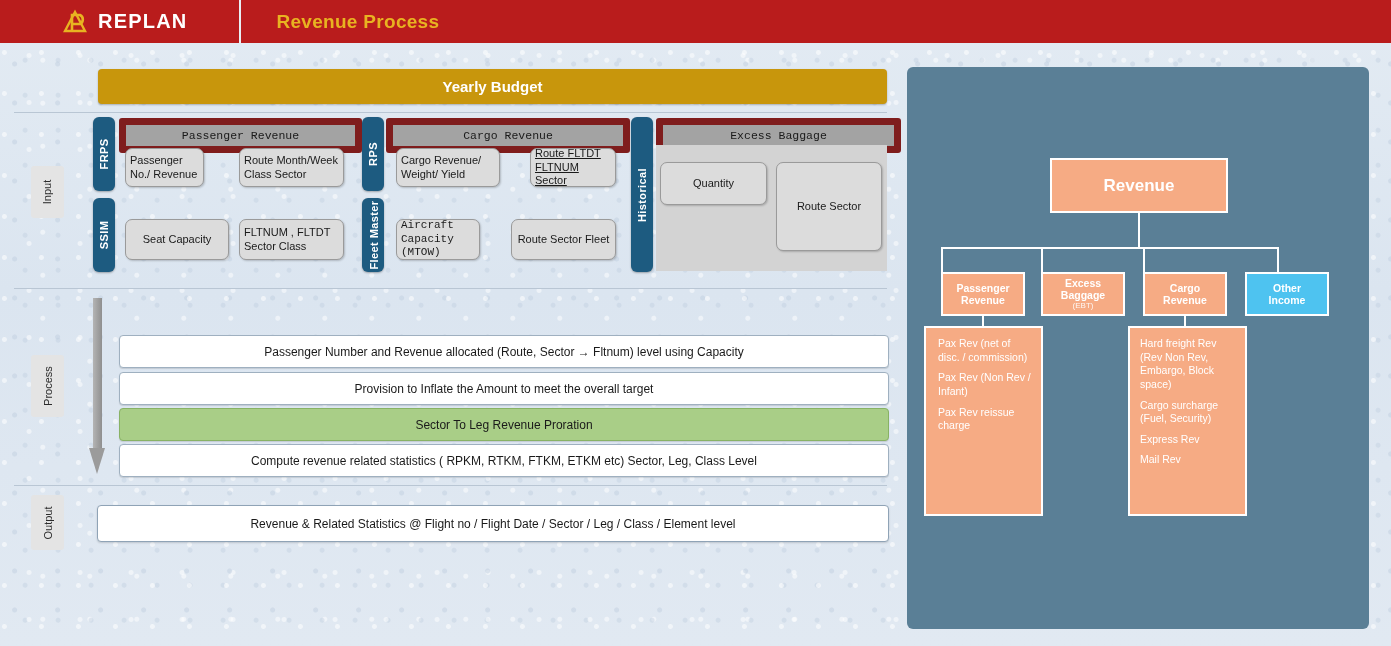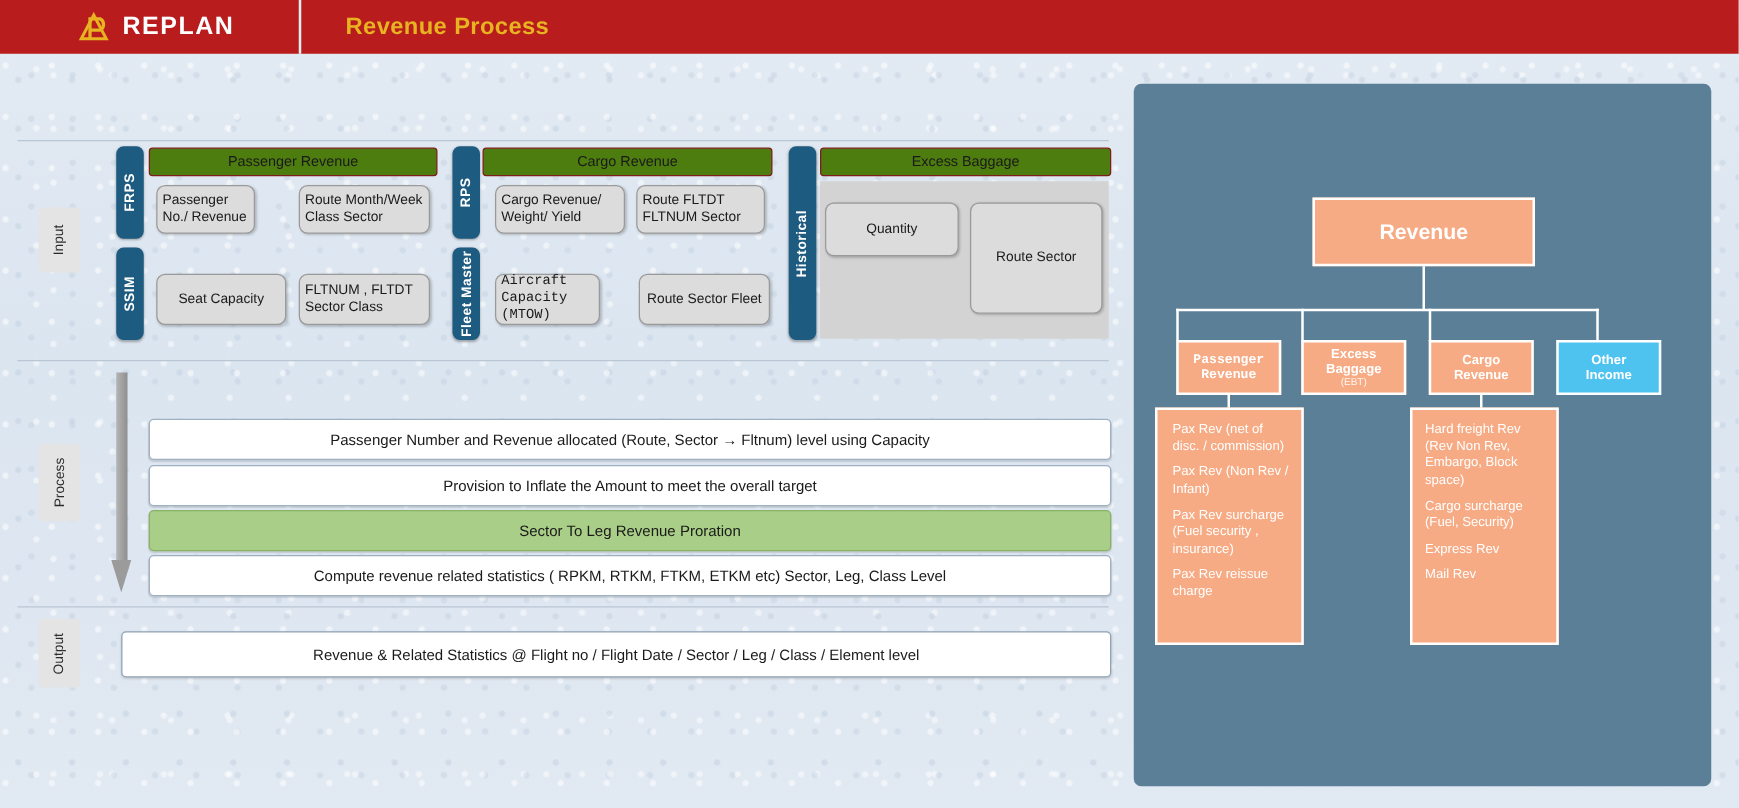--- a/index.html
+++ b/index.html
@@ -68,24 +68,24 @@
     display:flex;align-items:center;justify-content:center;
     box-shadow:0 1px 2px rgba(0,0,0,.3);
   }
   .srcbar span{
     transform:rotate(-90deg);white-space:nowrap;
     color:#ffffff;font-size:11px;font-weight:bold;letter-spacing:.4px;
   }
 
   
   .col-head{
-    position:absolute;height:21px;background:#4d7c0f;
-    border:1px solid #7f1d1d;border-radius:3px;
-    display:flex;align-items:center;justify-content:center;
-    color:#1a1a1a;font-size:11.5px;
+    position:absolute;height:21px;background:#a3a3a3;
+    border:7px solid #7f1d1d;border-radius:3px;
+    display:flex;align-items:center;justify-content:center;
+    color:#1a1a1a;font-size:11.5px;font-family:Liberation Mono, monospace;
   }
 
   
   .dbox{
     position:absolute;background:#dcdcdc;
     border:1px solid #9a9a9a;border-radius:7px;
     display:flex;align-items:center;justify-content:center;text-align:left;
     color:#1a1a1a;font-size:11px;line-height:1.25;
     box-shadow:1px 1px 2px rgba(0,0,0,.2);padding:0 4px;box-sizing:border-box;
   }
@@ -160,20 +160,21 @@
       </svg>
     </span>
     <span class="logo-text">REPLAN</span>
   </div>
   <div class="hdr-divider"></div>
   <div class="hdr-title">Revenue Process</div>
 </div>
 
 <div class="canvas">
 
+  <div class="budget-bar">Yearly Budget</div>
 
   <div class="hrule" style="left:14px;top:69px;width:873px;"></div>
   <div class="hrule" style="left:14px;top:245px;width:873px;"></div>
   <div class="hrule" style="left:14px;top:442px;width:873px;"></div>
 
   <div class="sec-label" style="left:31px;top:123px;height:52px;">
     <span>Input</span>
   </div>
   <div class="sec-label" style="left:31px;top:312px;height:62px;">
     <span>Process</span>
@@ -199,21 +200,21 @@
   </div>
 
   <div class="col-head" style="left:119px;top:75px;width:229px;">Passenger Revenue</div>
   <div class="dbox" style="left:125px;top:105px;width:79px;height:39px;">Passenger No./ Revenue</div>
   <div class="dbox" style="left:239px;top:105px;width:105px;height:39px;">Route Month/Week Class Sector</div>
   <div class="dbox" style="left:125px;top:176px;width:104px;height:41px;">Seat Capacity</div>
   <div class="dbox" style="left:239px;top:176px;width:105px;height:41px;">FLTNUM , FLTDT Sector Class</div>
 
   <div class="col-head" style="left:386px;top:75px;width:230px;">Cargo Revenue</div>
   <div class="dbox" style="left:396px;top:105px;width:104px;height:39px;">Cargo Revenue/ Weight/ Yield</div>
-  <div class="dbox" style="left:509px;top:105px;width:103px;height:39px;">Route FLTDT FLTNUM Sector</div>
+  <div class="dbox" style="left:530px;top:105px;width:86px;height:39px;text-decoration:underline;">Route FLTDT FLTNUM Sector</div>
   <div class="dbox" style="left:396px;top:176px;width:84px;height:41px;font-family:Liberation Mono, monospace;">Aircraft Capacity (MTOW)</div>
   <div class="dbox" style="left:511px;top:176px;width:105px;height:41px;">Route Sector Fleet</div>
 
   <div class="col-head" style="left:656px;top:75px;width:231px;">Excess Baggage</div>
   <div class="eb-panel" style="left:656px;top:102px;width:231px;height:126px;"></div>
   <div class="dbox" style="left:660px;top:119px;width:107px;height:43px;">Quantity</div>
   <div class="dbox" style="left:776px;top:119px;width:106px;height:89px;">Route Sector</div>
 
   <div class="arrow">
     <div class="shaft"></div>
@@ -232,21 +233,21 @@
 
       <div class="tnode root" style="left:143px;top:91px;width:178px;height:55px;">Revenue</div>
 
       <div class="tline" style="left:231px;top:146px;width:2px;height:35px;"></div>
       <div class="tline" style="left:34px;top:180px;width:338px;height:2px;"></div>
       <div class="tline" style="left:34px;top:180px;width:2px;height:26px;"></div>
       <div class="tline" style="left:134px;top:180px;width:2px;height:26px;"></div>
       <div class="tline" style="left:236px;top:180px;width:2px;height:26px;"></div>
       <div class="tline" style="left:370px;top:180px;width:2px;height:26px;"></div>
 
-      <div class="tnode child" style="left:34px;top:205px;width:84px;height:44px;font-family:Liberation Mono, monospace;">
+      <div class="tnode child" style="left:34px;top:205px;width:84px;height:44px;">
         <span>
           <span>Passenger</span><br>
           <span>Revenue</span>
         </span>
       </div>
 
       <div class="tnode child" style="left:134px;top:205px;width:84px;height:44px;">
         <span>
           <span>Excess</span><br>
           <span>Baggage</span>
@@ -267,21 +268,20 @@
           <span>Income</span>
         </span>
       </div>
 
       <div class="tline" style="left:75px;top:249px;width:2px;height:35px;"></div>
       <div class="tline" style="left:277px;top:249px;width:2px;height:35px;"></div>
 
       <div class="tleaf" style="left:17px;top:259px;width:119px;height:190px;padding-left:12px;">
         <div>Pax Rev (net of disc. / commission)</div>
         <div>Pax Rev (Non Rev / Infant)</div>
-        <div>Pax Rev surcharge (Fuel security , insurance)</div>
         <div>Pax Rev reissue charge</div>
       </div>
 
       <div class="tleaf" style="left:221px;top:259px;width:119px;height:190px;">
         <div>Hard freight Rev (Rev Non Rev, Embargo, Block space)</div>
         <div>Cargo surcharge (Fuel, Security)</div>
         <div>Express Rev</div>
         <div>Mail Rev</div>
       </div>
 

